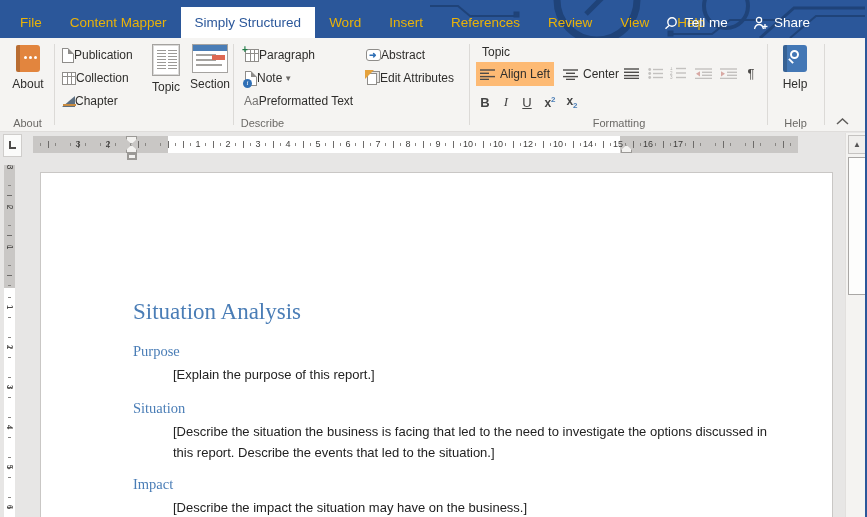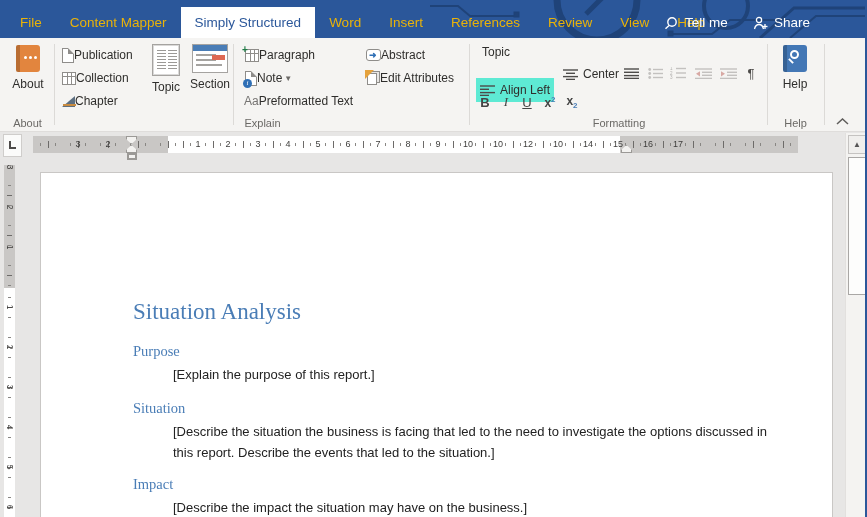--- a/index.html
+++ b/index.html
@@ -71,21 +71,21 @@
   .edit-ic .p2 { position:absolute; right:3px; top:2px; width:10px; height:12px; background:#fff; border:1px solid #8f8d8a; }
   .edit-ic .pen { position:absolute; left:-1px; top:-1px; width:0; height:0; border-top:9px solid #e5a23c; border-right:9px solid transparent; }
 
   .aa-ic { font-size:12px; color:#757371; letter-spacing:0; }
 
   
   .fmt-style { position:absolute; left:12px; top:7px; font-size:12px; color:#2f2e2c; }
   .fmt-row2 { position:absolute; left:0; top:24px; height:26px; width:100%; }
   .fmt-row3 { position:absolute; left:0; top:53px; height:22px; width:100%; }
   .fbtn { position:absolute; height:24px; display:flex; align-items:center; gap:5px; padding:0 4px; font-size:12px; color:#2f2e2c; cursor:default; }
-  .fbtn.sel { background:#5eead4;margin-top:16px; }
+  .fbtn.sel { background:#fdba74; }
   .tbtn { position:absolute; top:0; height:22px; display:flex; align-items:center; justify-content:center; cursor:default; }
   .bold { font-weight:bold; font-size:13px; color:#444; }
   .ital { font-style:italic; font-family:"Liberation Serif",serif; font-size:13px; color:#444; }
   .undl { text-decoration:underline; font-size:13px; color:#444; }
   .supsub { font-size:12px; color:#444; font-weight:bold; }
   .supsub .sm { font-size:8px; color:#4a7db6; font-weight:bold; }
   .pilcrow { font-size:13px; color:#4d4b49; }
 
   .chev { position:absolute; right:18px; bottom:6px; cursor:default; }
 
@@ -265,21 +265,21 @@
     </div>
     <div class="smallbtn" style="left:311px;top:29px;">
       <span class="ic edit-ic">
           <span class="p1"></span>
           <span class="p2"></span>
           <span class="pen"></span>
         </span>
       <span>Edit Attributes</span>
     </div>
 
-    <div class="group-label">Explain</div>
+    <div class="group-label">Describe</div>
   </div>
   <div class="vsep" style="left:469px;"></div>
 
   <div class="group" style="left:470px;width:298px;">
     <div class="fmt-style">Topic</div>
 
     <div class="fmt-row2">
       <div class="fbtn sel" style="left:6px;">
         <svg width="15" height="11" viewBox="0 0 15 11">
           <g stroke="#4d4b49" stroke-width="1.4">

